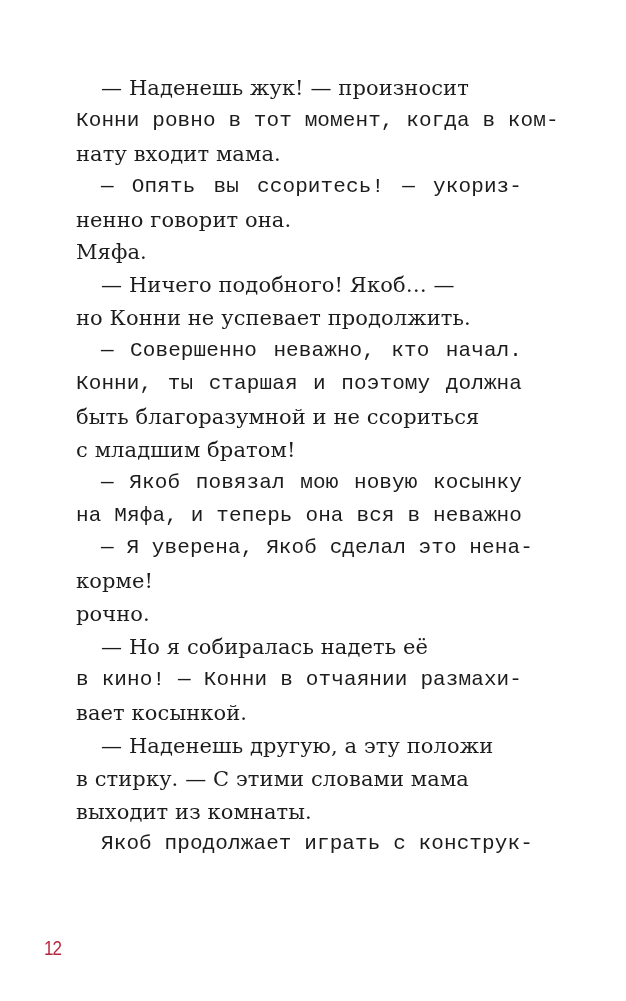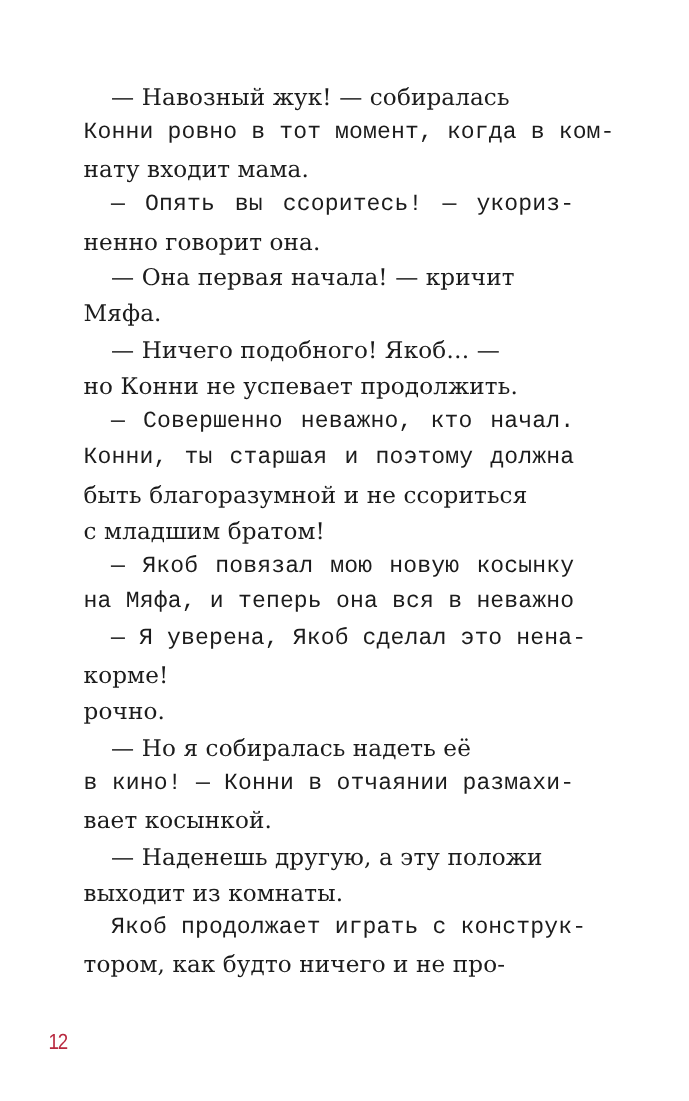--- a/index.html
+++ b/index.html
@@ -53,40 +53,39 @@
       letter-spacing: -1px;
       transform: scaleX(0.85);
       transform-origin: left top;
     }
   </style>
 </head>
 <body>
 
 <div class="page">
   <div class="text-block" id="text-block">
-      <span class="line indent">— Навозный жук! — собиралась</span>
+      <span class="line indent">— Наденешь жук! — произносит</span>
       <span class="line justify">Конни ровно в тот момент, когда в ком-</span>
       <span class="line">нату входит мама.</span>
       <span class="line indent justify">— Опять вы ссоритесь! — укориз-</span>
       <span class="line">ненно говорит она.</span>
-      <span class="line indent">— Она первая начала! — кричит</span>
       <span class="line">Мяфа.</span>
       <span class="line indent">— Ничего подобного! Якоб… —</span>
       <span class="line">но Конни не успевает продолжить.</span>
       <span class="line indent justify">— Совершенно неважно, кто начал.</span>
       <span class="line justify">Конни, ты старшая и поэтому должна</span>
       <span class="line">быть благоразумной и не ссориться</span>
       <span class="line">с младшим братом!</span>
       <span class="line indent justify">— Якоб повязал мою новую косынку</span>
       <span class="line justify">на Мяфа, и теперь она вся в неважно</span>
       <span class="line indent justify">— Я уверена, Якоб сделал это нена-</span>
       <span class="line">корме!</span>
       <span class="line">рочно.</span>
       <span class="line indent">— Но я собиралась надеть её</span>
       <span class="line justify">в кино! — Конни в отчаянии размахи-</span>
       <span class="line">вает косынкой.</span>
       <span class="line indent">— Наденешь другую, а эту положи</span>
+      <span class="line">в стирку. — С этими словами мама</span>
       <span class="line">выходит из комнаты.</span>
       <span class="line indent justify">Якоб продолжает играть с конструк-</span>
-      <span class="line">тором, как будто ничего и не про-</span>
     </div>
   <div class="page-number">12</div>
 </div>
 
 </body></html>

